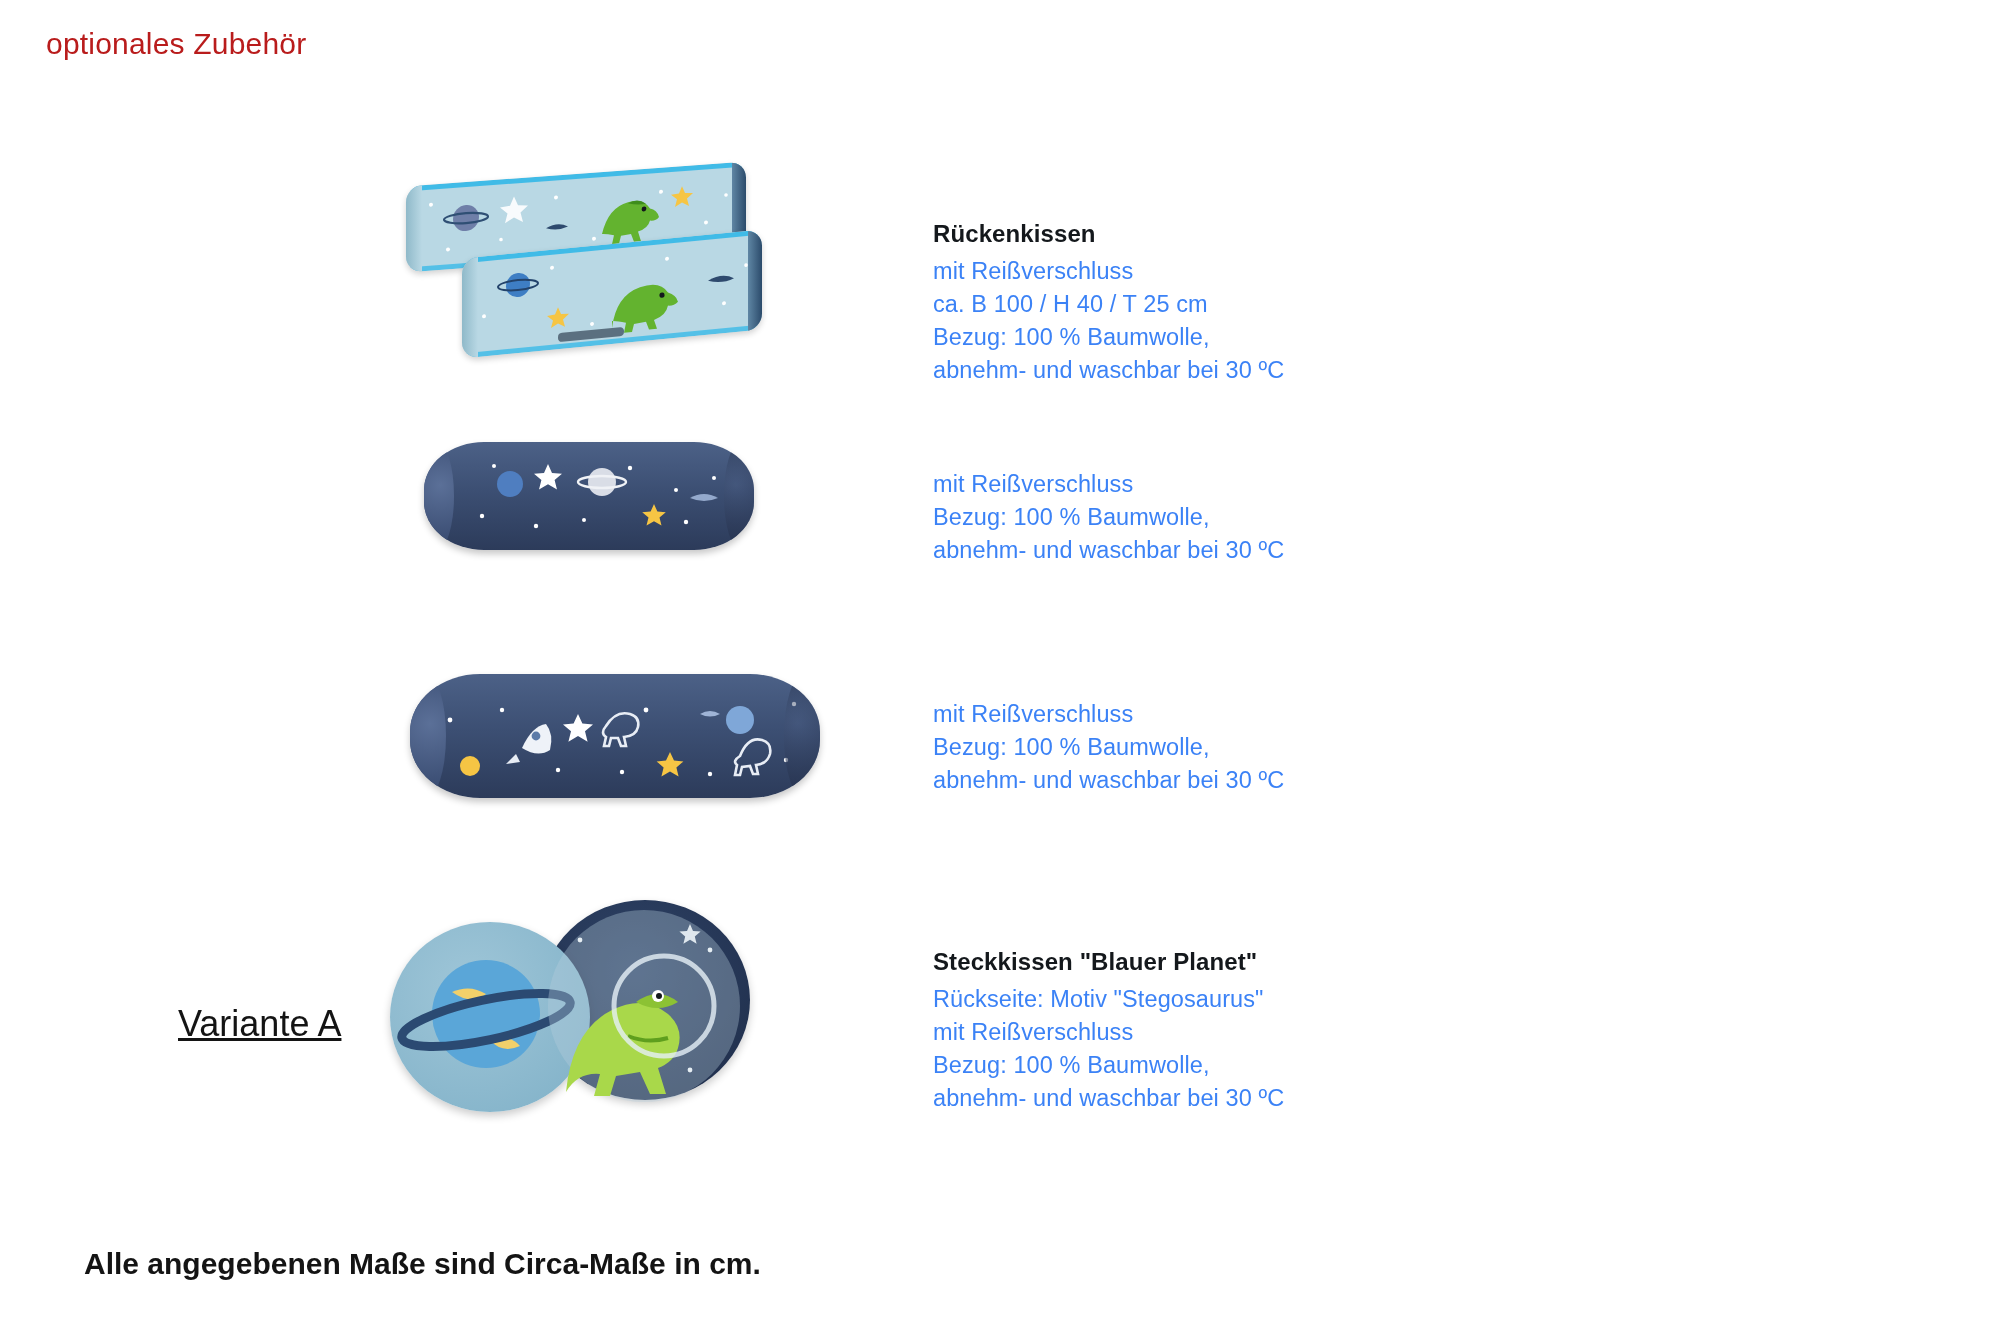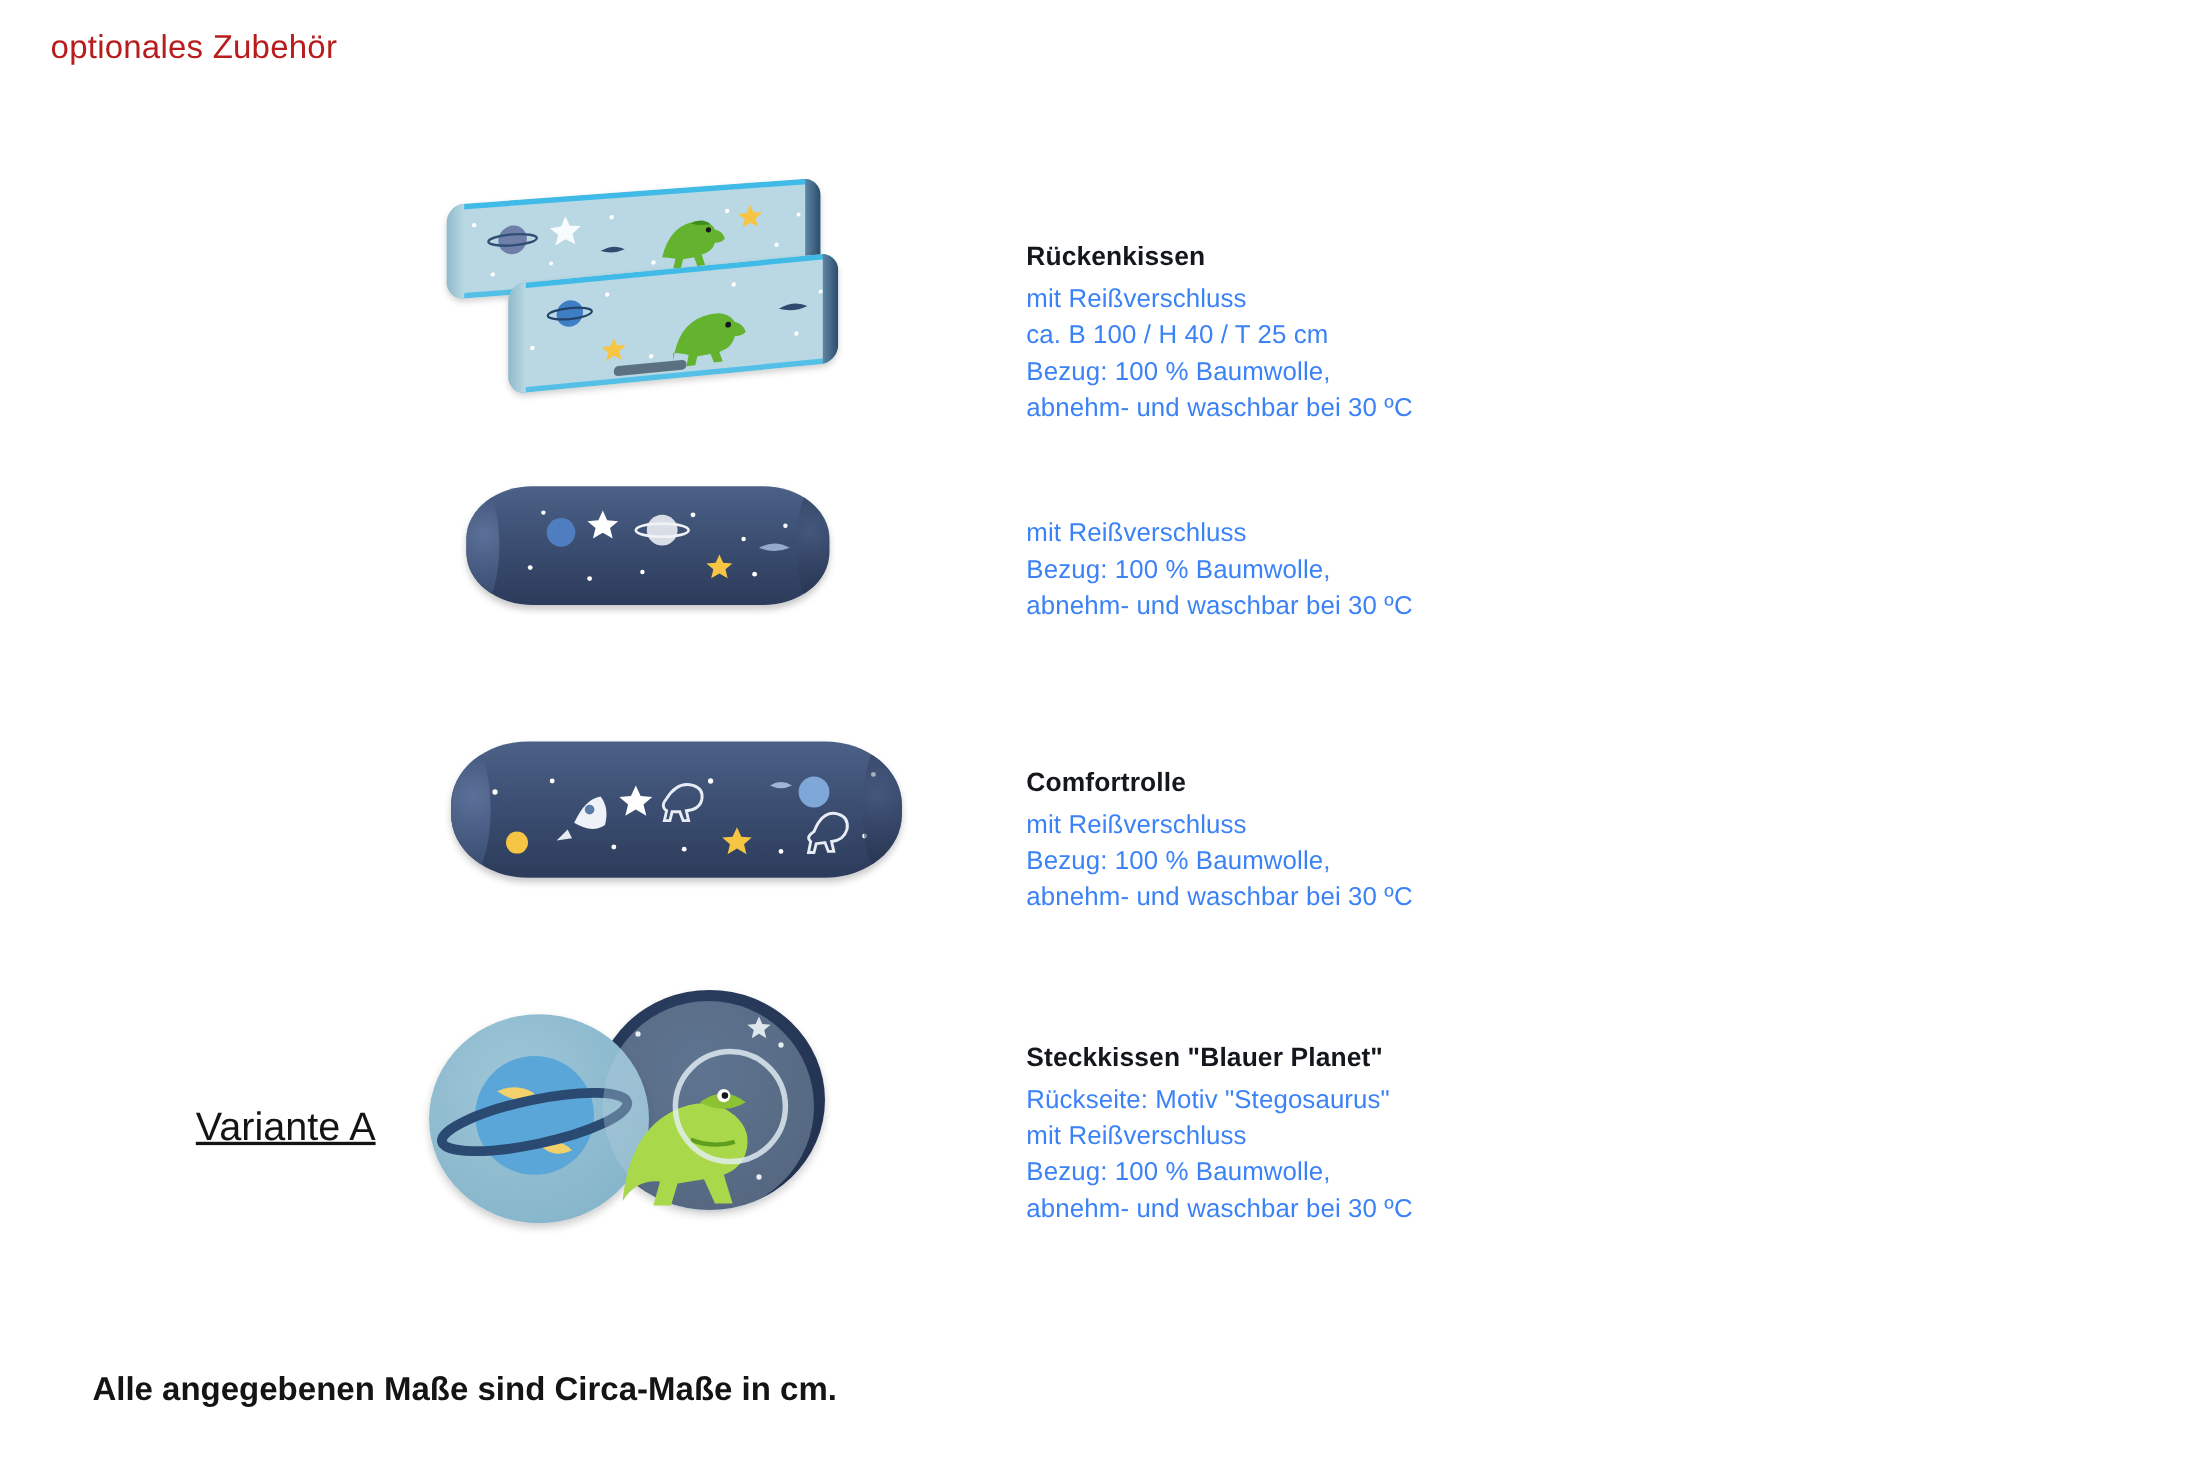--- a/index.html
+++ b/index.html
@@ -284,21 +284,20 @@
           <circle cx="300" cy="100" r="2.2" fill="#fff"></circle>
         <circle cx="376" cy="86" r="2.2" fill="#fff"></circle>
           <circle cx="384" cy="30" r="2.2" fill="#fff"></circle>
       </svg>
       <div class="cap l" style="width:40px;"></div>
       <div class="cap r" style="width:40px;"></div>
     </div>
   </div>
 
   <div class="row-text">
-    <div class="item-title">Comfortrolle</div>
     <div class="item-line">mit Reißverschluss</div>
     <div class="item-line">Bezug: 100 % Baumwolle,</div>
     <div class="item-line">abnehm- und waschbar bei 30 ºC</div>
   </div>
 </div>
 
 <div class="row" id="row-steckkissen">
 
   <div class="row-img illus" id="img-steckkissen">
 

